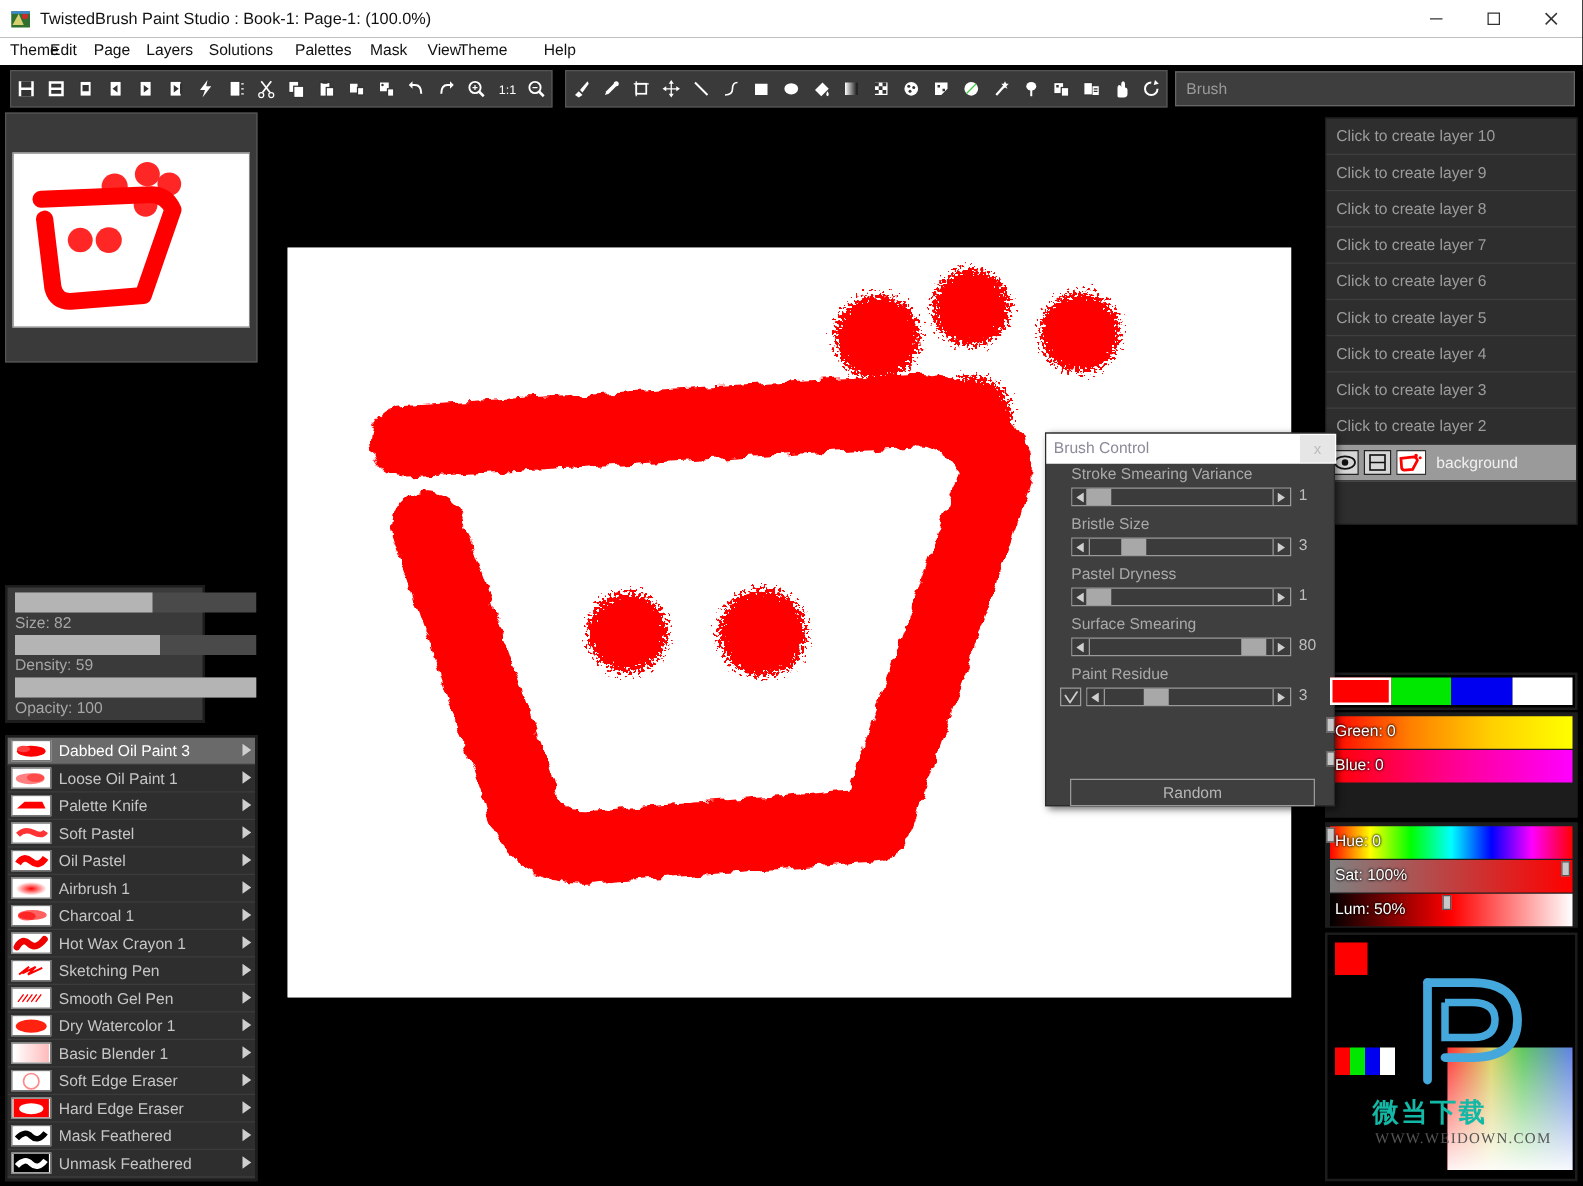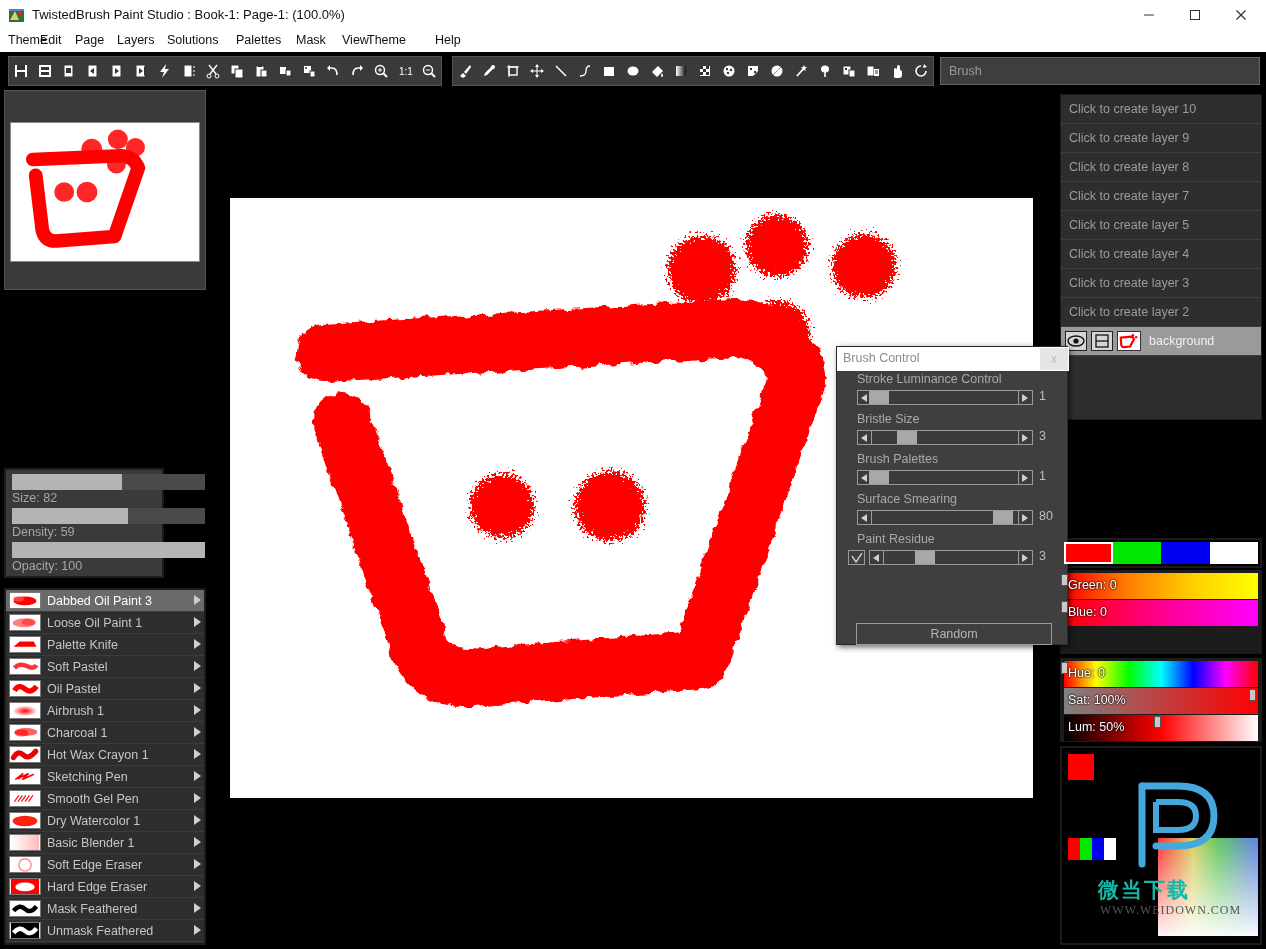--- a/index.html
+++ b/index.html
@@ -663,20 +663,23 @@
       <div class="lrow">
         <span>Click to create layer 9</span>
       </div>
       <div class="lrow">
         <span>Click to create layer 8</span>
       </div>
       <div class="lrow">
         <span>Click to create layer 7</span>
       </div>
       <div class="lrow">
+        <span>Click to create layer 6</span>
+      </div>
+      <div class="lrow">
         <span>Click to create layer 5</span>
       </div>
       <div class="lrow">
         <span>Click to create layer 4</span>
       </div>
       <div class="lrow">
         <span>Click to create layer 3</span>
       </div>
       <div class="lrow">
         <span>Click to create layer 2</span>
@@ -762,21 +765,21 @@
     <div class="wm-url">WWW.WEIDOWN.COM</div>
   </div>
 
   <div class="bcdlg">
     <div class="bc-title">
       <div class="t">Brush Control</div>
       <div class="bc-close">x</div>
     </div>
     <div class="bc-body" id="bc-body">
       <div class="bc-row">
-          <div class="bc-lab">Stroke Luminance Control</div>
+          <div class="bc-lab">Stroke Smearing Variance</div>
           <div class="bc-sl">
             <div class="bc-ar l">
               <svg width="7" height="8" viewBox="0 0 7 8">
                 <polygon points="6,0 6,8 0,4" fill="#cfcfcf"></polygon>
               </svg>
             </div>
             <div class="bc-thumb" style="left:calc(14px + 4% - 10px)"></div>
             <div class="bc-ar r">
               <svg width="7" height="8" viewBox="0 0 7 8">
                 <polygon points="0,0 0,8 6,4" fill="#cfcfcf"></polygon>
@@ -796,21 +799,21 @@
             <div class="bc-thumb" style="left:calc(14px + 20% - 10px)"></div>
             <div class="bc-ar r">
               <svg width="7" height="8" viewBox="0 0 7 8">
                 <polygon points="0,0 0,8 6,4" fill="#cfcfcf"></polygon>
               </svg>
             </div>
           </div>
           <div class="bc-val">3</div>
         </div>
         <div class="bc-row">
-          <div class="bc-lab">Brush Palettes</div>
+          <div class="bc-lab">Pastel Dryness</div>
           <div class="bc-sl">
             <div class="bc-ar l">
               <svg width="7" height="8" viewBox="0 0 7 8">
                 <polygon points="6,0 6,8 0,4" fill="#cfcfcf"></polygon>
               </svg>
             </div>
             <div class="bc-thumb" style="left:calc(14px + 4% - 10px)"></div>
             <div class="bc-ar r">
               <svg width="7" height="8" viewBox="0 0 7 8">
                 <polygon points="0,0 0,8 6,4" fill="#cfcfcf"></polygon>

